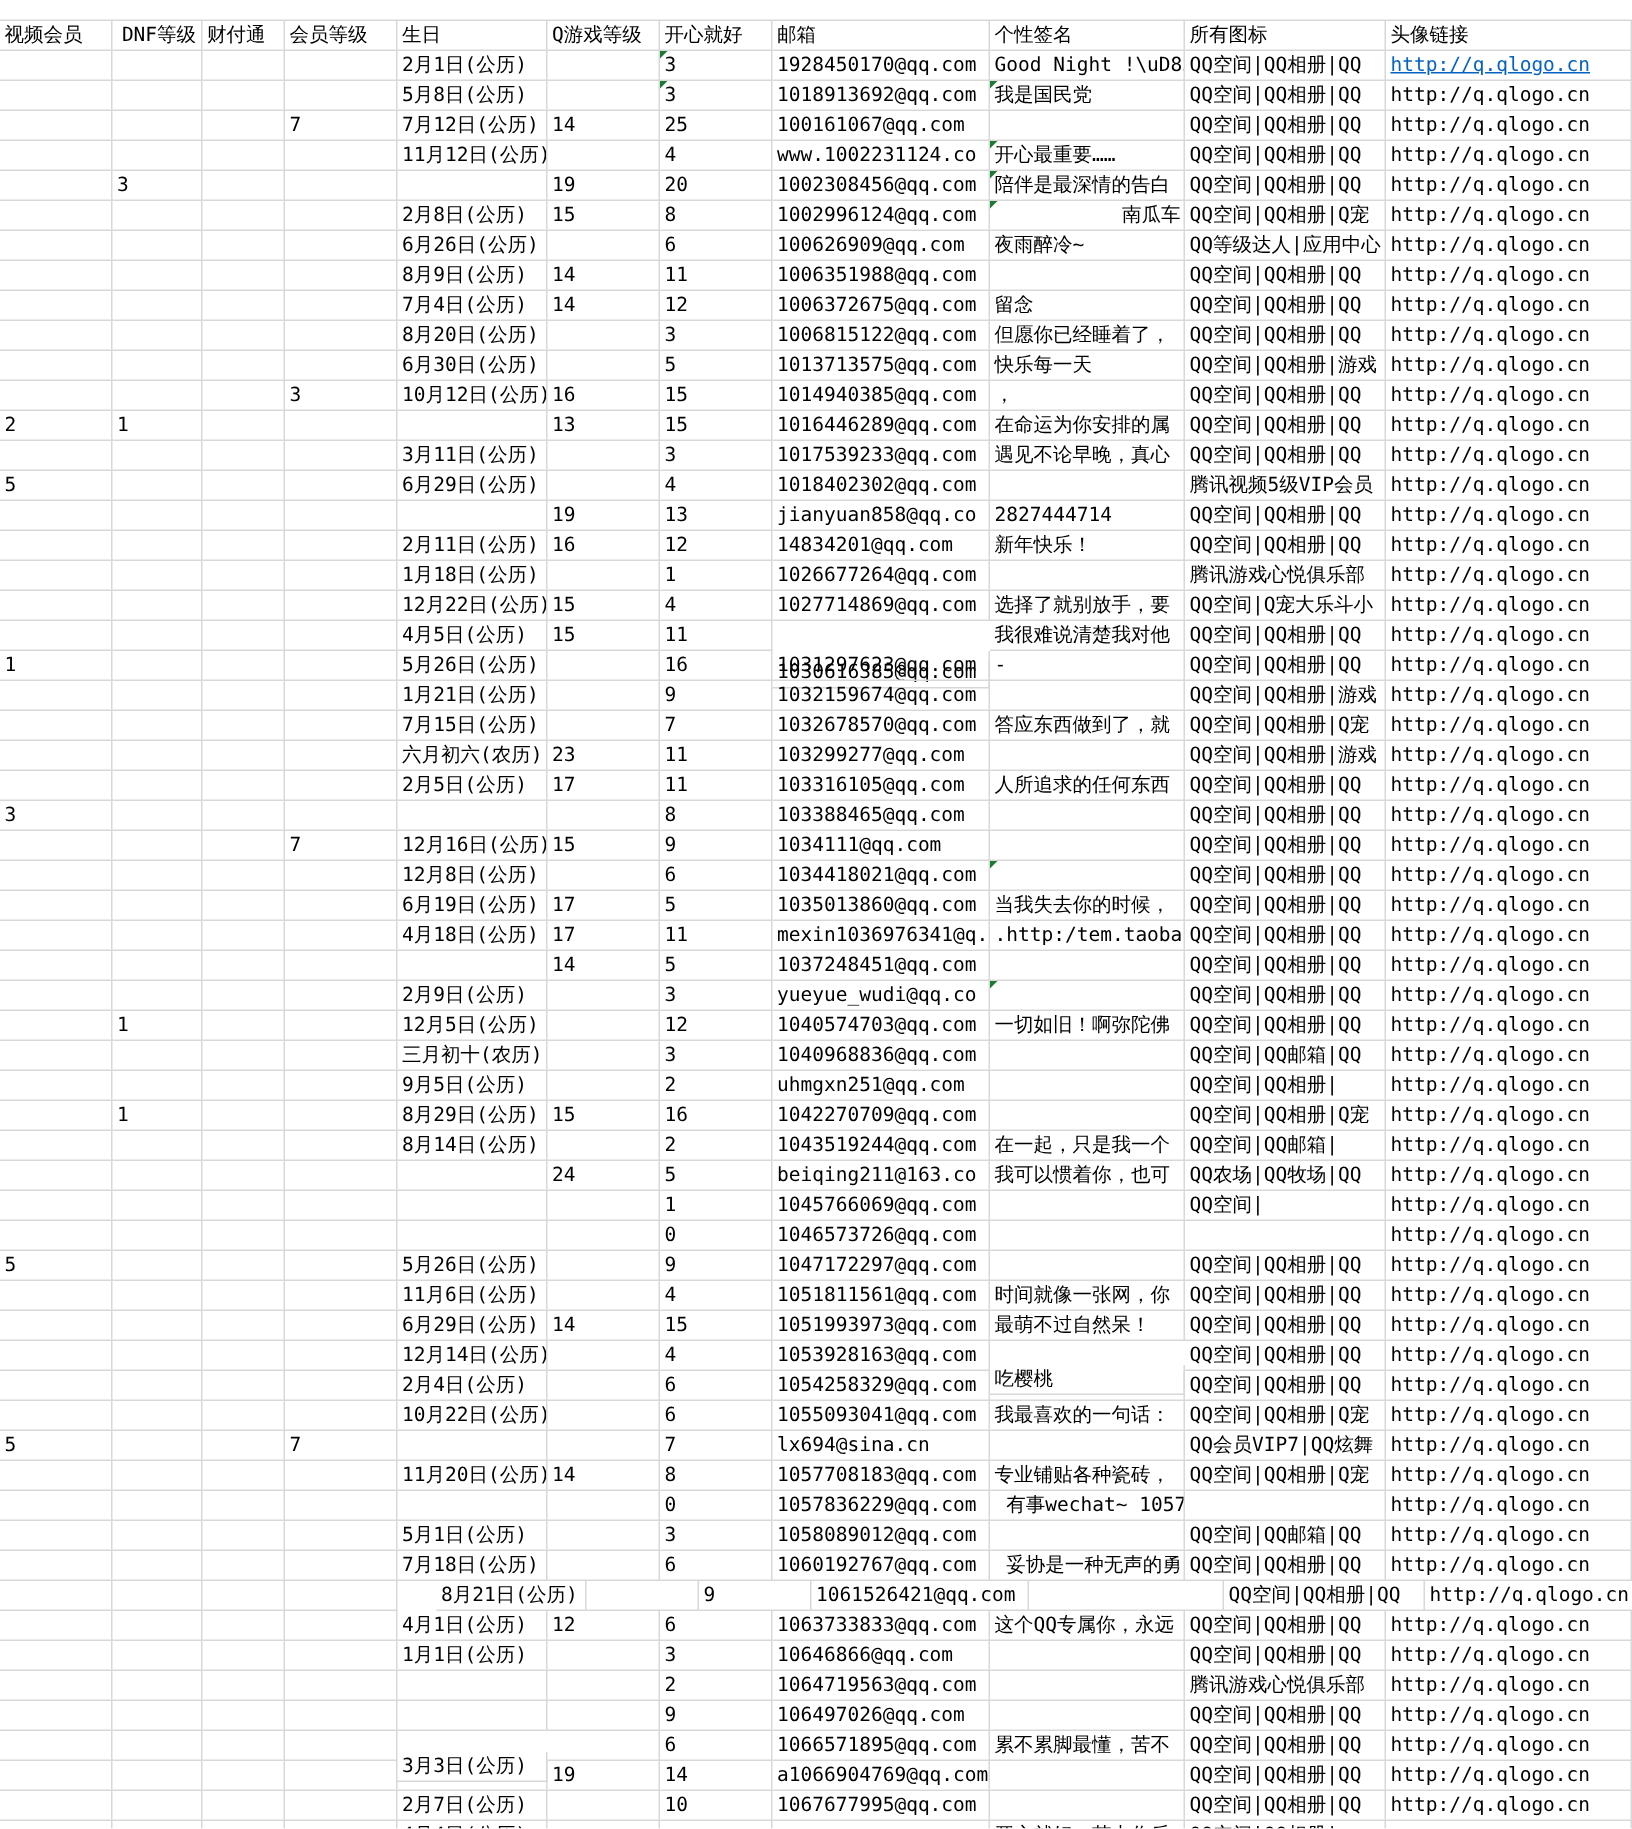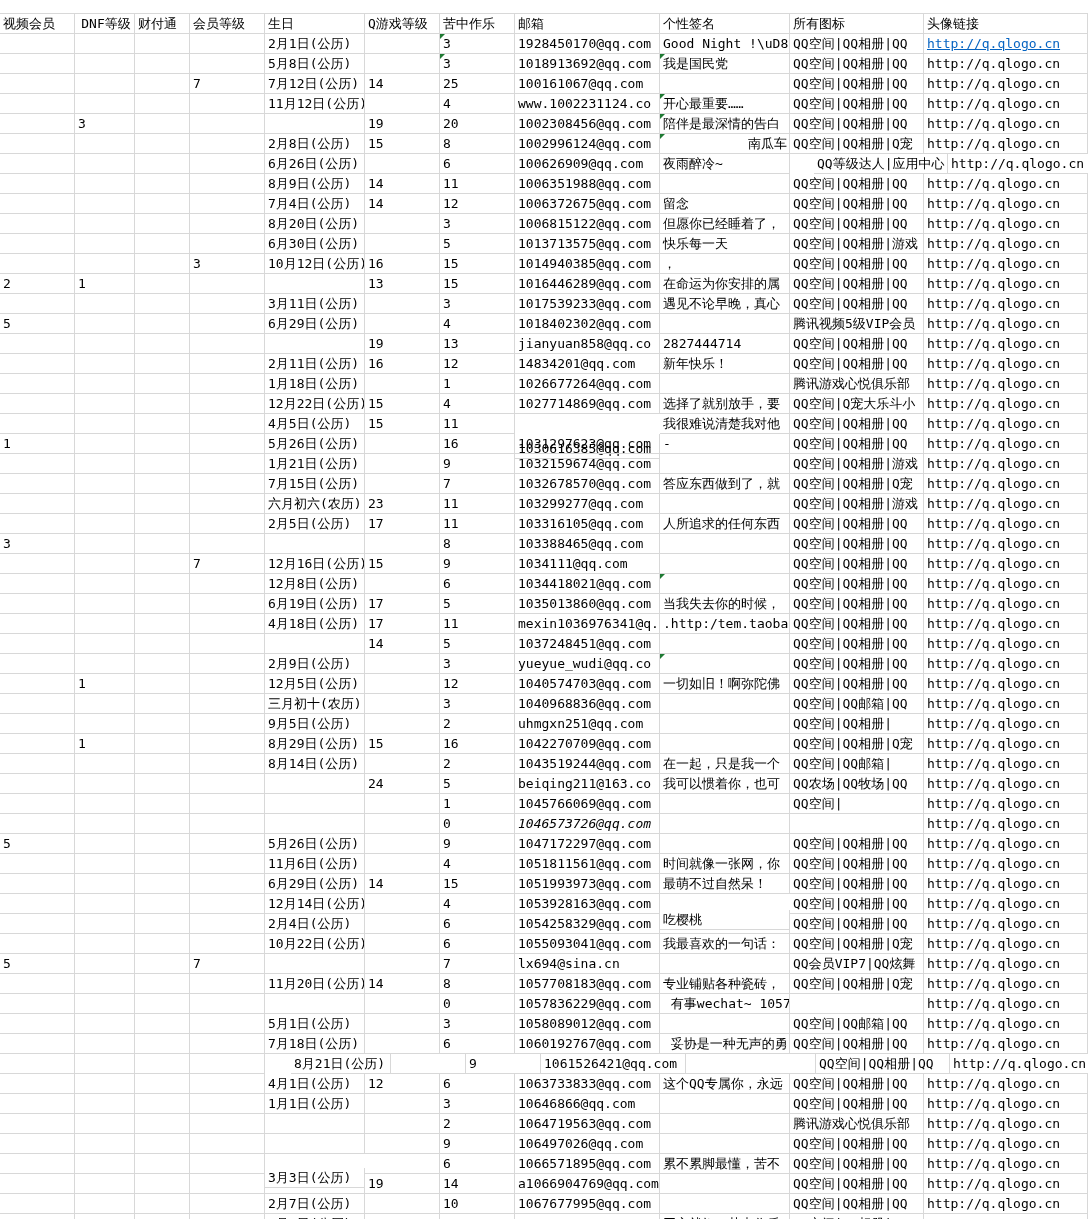--- a/index.html
+++ b/index.html
@@ -28,21 +28,21 @@
 <div class="sheet">
   <div class="topstrip"></div>
   <div id="grid">
       <div class="row">
         <div class="cell" style="width: 75px;">视频会员</div>
         <div class="cell" style="width: 60px; text-align: center;">DNF等级</div>
         <div class="cell" style="width: 55px;">财付通</div>
         <div class="cell" style="width: 75px;">会员等级</div>
         <div class="cell" style="width: 100px;">生日</div>
         <div class="cell" style="width: 75px;">Q游戏等级</div>
-        <div class="cell" style="width: 75px;">苦中作乐</div>
+        <div class="cell" style="width: 75px;">开心就好</div>
         <div class="cell" style="width: 145px;">邮箱</div>
         <div class="cell" style="width: 130px;">个性签名</div>
         <div class="cell" style="width: 134px;">所有图标</div>
         <div class="cell" style="width: 164px;">头像链接</div>
       </div>
       <div class="row">
         <div class="cell" style="width: 75px;"><span></span></div>
         <div class="cell" style="width: 60px;"><span></span></div>
         <div class="cell" style="width: 55px;"><span></span></div>
         <div class="cell" style="width: 75px;"><span></span></div>
@@ -122,21 +122,21 @@
       <div class="row">
         <div class="cell" style="width: 75px;"><span></span></div>
         <div class="cell" style="width: 60px;"><span></span></div>
         <div class="cell" style="width: 55px;"><span></span></div>
         <div class="cell" style="width: 75px;"><span></span></div>
         <div class="cell" style="width: 100px;"><span>6月26日(公历)</span></div>
         <div class="cell" style="width: 75px;"><span></span></div>
         <div class="cell" style="width: 75px;"><span>6</span></div>
         <div class="cell" style="width: 145px;"><span>100626909@qq.com</span></div>
         <div class="cell" style="width: 130px;"><span>夜雨醉冷~</span></div>
-        <div class="cell" style="width: 134px; margin-left: 24px;"><span>QQ等级达人|应用中心</span></div>
+        <div class="cell" style="width: 134px;"><span>QQ等级达人|应用中心</span></div>
         <div class="cell" style="width: 164px;"><span>http://q.qlogo.cn</span></div>
       </div>
       <div class="row">
         <div class="cell" style="width: 75px;"><span></span></div>
         <div class="cell" style="width: 60px;"><span></span></div>
         <div class="cell" style="width: 55px;"><span></span></div>
         <div class="cell" style="width: 75px;"><span></span></div>
         <div class="cell" style="width: 100px;"><span>8月9日(公历)</span></div>
         <div class="cell" style="width: 75px;"><span>14</span></div>
         <div class="cell" style="width: 75px;"><span>11</span></div>
@@ -549,21 +549,21 @@
         <div class="cell" style="width: 164px;"><span>http://q.qlogo.cn</span></div>
       </div>
       <div class="row">
         <div class="cell" style="width: 75px;"><span></span></div>
         <div class="cell" style="width: 60px;"><span></span></div>
         <div class="cell" style="width: 55px;"><span></span></div>
         <div class="cell" style="width: 75px;"><span></span></div>
         <div class="cell" style="width: 100px;"><span></span></div>
         <div class="cell" style="width: 75px;"><span></span></div>
         <div class="cell" style="width: 75px;"><span>0</span></div>
-        <div class="cell" style="width: 145px; font-style: italic;"><span>1046573726@qq.com</span></div>
+        <div class="cell" style="width: 145px;"><span>1046573726@qq.com</span></div>
         <div class="cell" style="width: 130px;"><span></span></div>
         <div class="cell" style="width: 134px;"><span></span></div>
         <div class="cell" style="width: 164px;"><span>http://q.qlogo.cn</span></div>
       </div>
       <div class="row">
         <div class="cell" style="width: 75px;"><span>5</span></div>
         <div class="cell" style="width: 60px;"><span></span></div>
         <div class="cell" style="width: 55px;"><span></span></div>
         <div class="cell" style="width: 75px;"><span></span></div>
         <div class="cell" style="width: 100px;"><span>5月26日(公历)</span></div>

